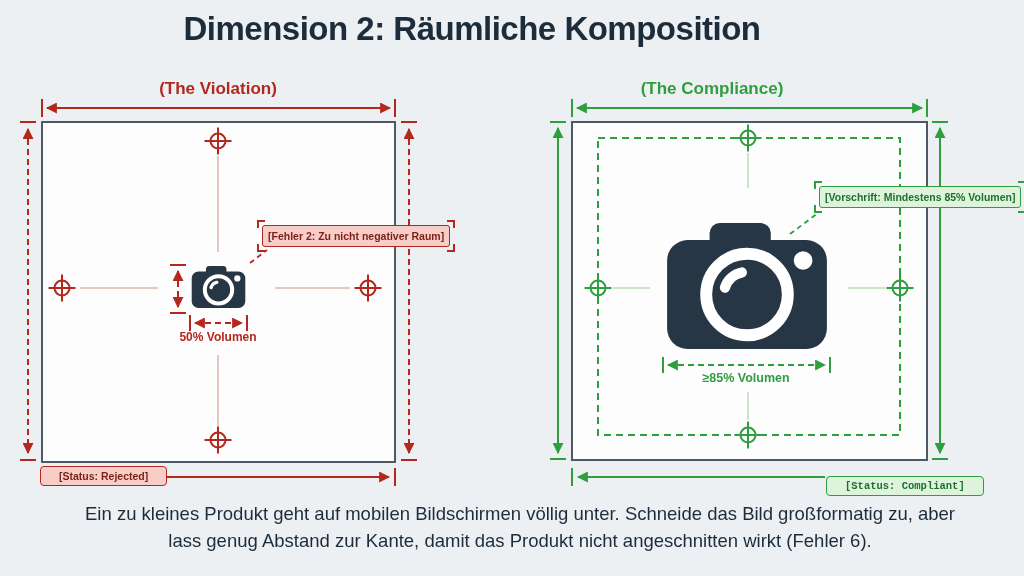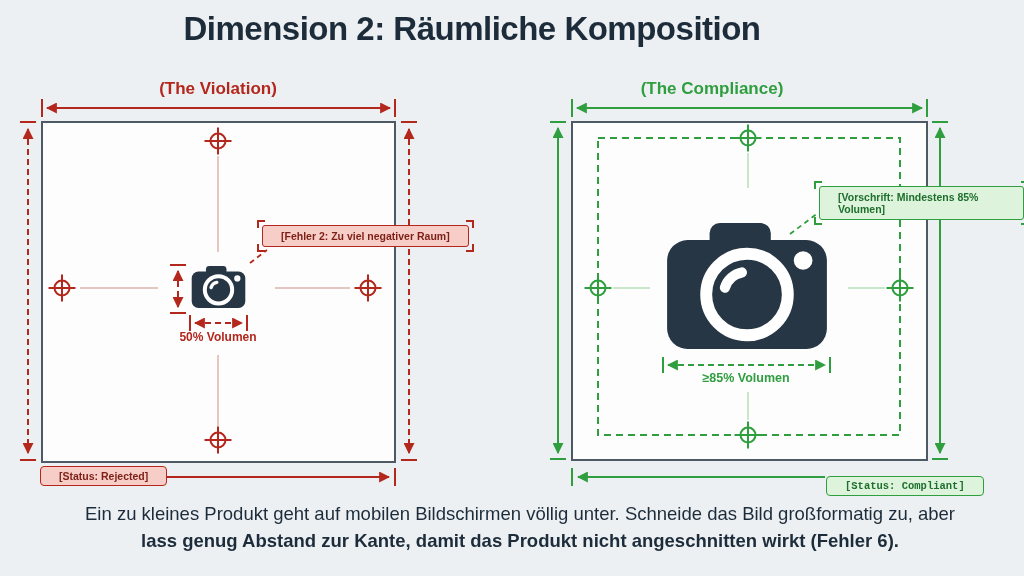--- a/index.html
+++ b/index.html
@@ -32,21 +32,21 @@
   .leader{stroke-width:1.8;stroke-dasharray:5 4;fill:none;}
 
   .txt{position:absolute;white-space:nowrap;}
   .center{transform:translateX(-50%);}
   .page-title{top:10px;left:0;width:944px;text-align:center;
     font-size:33px;font-weight:bold;letter-spacing:-0.5px;color:var(--ink,#1d2c3a);}
   .panel-heading{top:79px;font-size:17px;font-weight:bold;}
   .red-t{color:var(--red,#b3271d);}
   .green-t{color:var(--green,#2f9e3e);}
 
-  .tag{position:absolute;font-size:10.5px;font-weight:bold;padding:4px 18px;border-radius:3px;}
+  .tag{position:absolute;font-size:10.5px;font-weight:bold;padding:4px 5px;border-radius:3px;}
   .tag-red{background:var(--red-bg,#f7cdc8);border:1.5px solid var(--red,#b3271d);color:var(--red-text,#7c1f15);}
   .tag-green{background:var(--green-bg,#def3dc);border:1.5px solid var(--green,#2f9e3e);color:var(--green-text,#1d6f2c);}
   .c{position:absolute;width:8px;height:8px;}
   .c.tl{top:-6px;left:-6px;border-top:2px solid;border-left:2px solid;}
   .c.tr{top:-6px;right:-6px;border-top:2px solid;border-right:2px solid;}
   .c.bl{bottom:-6px;left:-6px;border-bottom:2px solid;border-left:2px solid;}
   .c.br{bottom:-6px;right:-6px;border-bottom:2px solid;border-right:2px solid;}
   .tag-red .c{border-color:var(--red,#b3271d);}
   .tag-green .c{border-color:var(--green,#2f9e3e);}
 
@@ -182,33 +182,33 @@
 <h1 class="txt page-title">Dimension 2: Räumliche Komposition</h1>
 
 <div class="txt panel-heading red-t center" style="left:218px;">(The Violation)</div>
 <div class="txt panel-heading green-t center" style="left:712px;">(The Compliance)</div>
 
 <div class="tag tag-red" style="left:262px;top:225px;">
   <span class="c tl"></span>
   <span class="c tr"></span>
   <span class="c bl"></span>
   <span class="c br"></span>
-  <span>[Fehler 2: Zu viel negativer Raum]</span>
+  <span>[Fehler 2: Zu nicht negativer Raum]</span>
 </div>
 
 <div class="tag tag-green" style="left:819px;top:186px;">
   <span class="c tl"></span>
   <span class="c tr"></span>
   <span class="c bl"></span>
   <span class="c br"></span>
   <span>[Vorschrift: Mindestens 85% Volumen]</span>
 </div>
 
 <div class="txt vol red-t center" style="left:218px;top:330px;">50% Volumen</div>
 <div class="txt vol green-t center" style="left:746px;top:371px;font-size:12.5px;">≥85% Volumen</div>
 
 <div class="badge tag-red" style="left:40px;top:466px;">[Status: Rejected]</div>
 <div class="badge tag-green" style="left:826px;top:476px;font-family:Liberation Mono, monospace;">[Status: Compliant]</div>
 
 <div>
   <div class="txt caption-line" style="top:503px;">Ein zu kleines Produkt geht auf mobilen Bildschirmen völlig unter. Schneide das Bild großformatig zu, aber</div>
-  <div class="txt caption-line" style="top:530px;font-weight:bold;">lass genug Abstand zur Kante, damit das Produkt nicht angeschnitten wirkt (Fehler 6).</div>
+  <div class="txt caption-line" style="top:530px;">lass genug Abstand zur Kante, damit das Produkt nicht angeschnitten wirkt (Fehler 6).</div>
 </div>
 
 </body></html>

